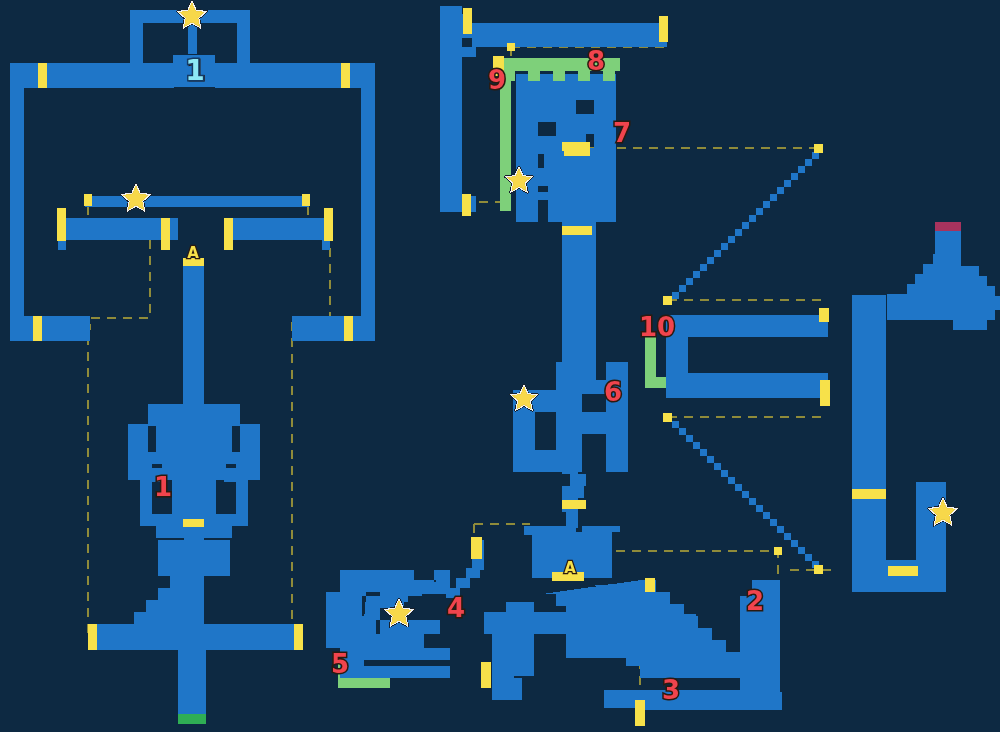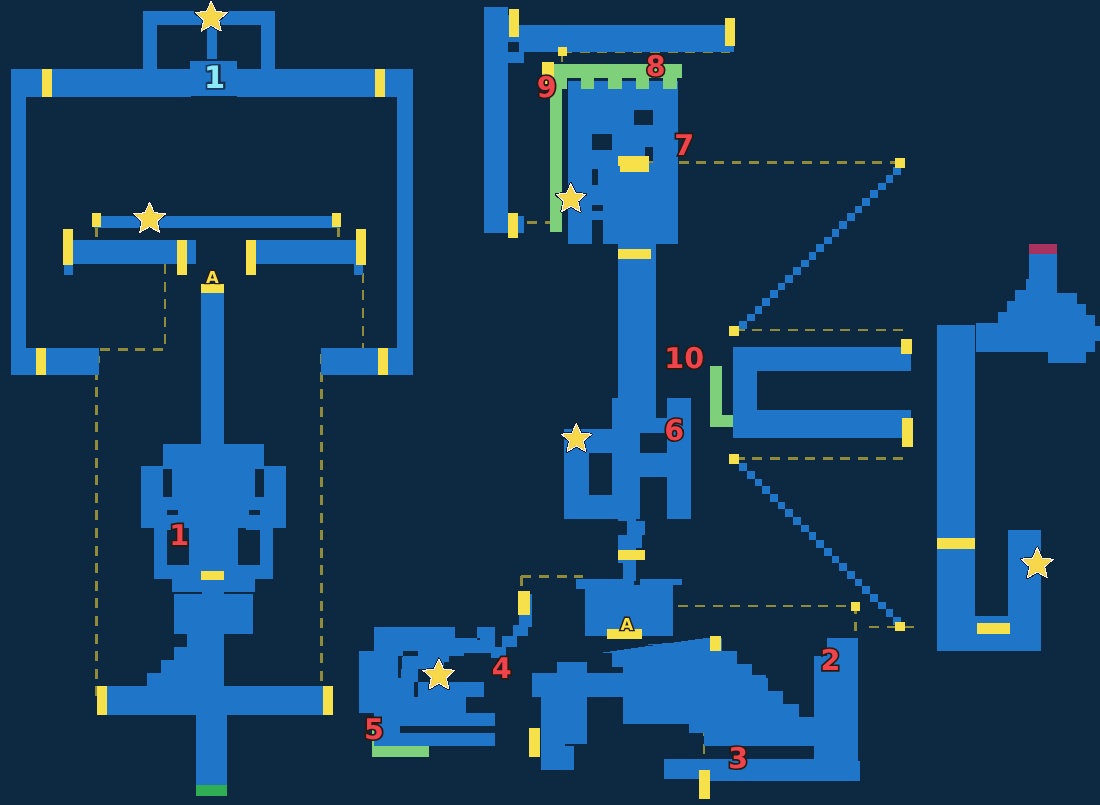--- a/index.html
+++ b/index.html
@@ -388,21 +388,21 @@
     <div class="room-number" style="left:196px;top:71px;">1</div>
     <div class="room-number" style="left:163px;top:487px;">1</div>
     <div class="room-number" style="left:755px;top:601px;">2</div>
     <div class="room-number" style="left:671px;top:690px;">3</div>
     <div class="room-number" style="left:456px;top:608px;">4</div>
     <div class="room-number" style="left:340px;top:664px;">5</div>
     <div class="room-number" style="left:613px;top:392px;">6</div>
     <div class="room-number" style="left:622px;top:133px;">7</div>
     <div class="room-number" style="left:596px;top:61px;">8</div>
     <div class="room-number" style="left:497px;top:80px;">9</div>
-    <div class="room-number" style="left:622px;top:327px;">10</div>
+    <div class="room-number" style="left:657px;top:327px;">10</div>
   </div>
 
   <div>
     <div class="door-letter" style="left:193px;top:253px;">A</div>
     <div class="door-letter" style="left:570px;top:568px;">A</div>
   </div>
 
   <div class="marker-one" style="left:195px;top:71px;">1</div>
 
 </div>

